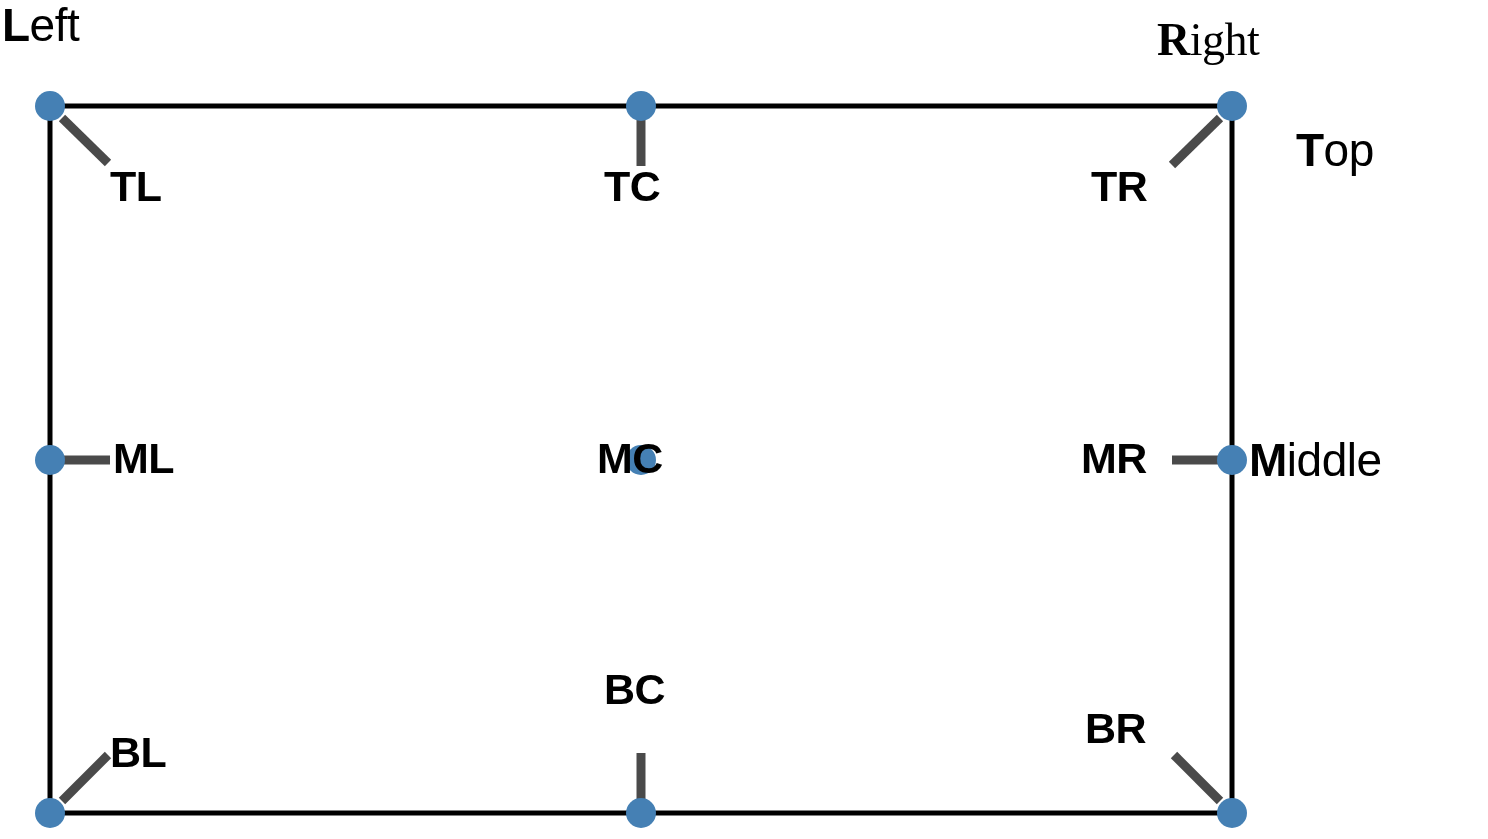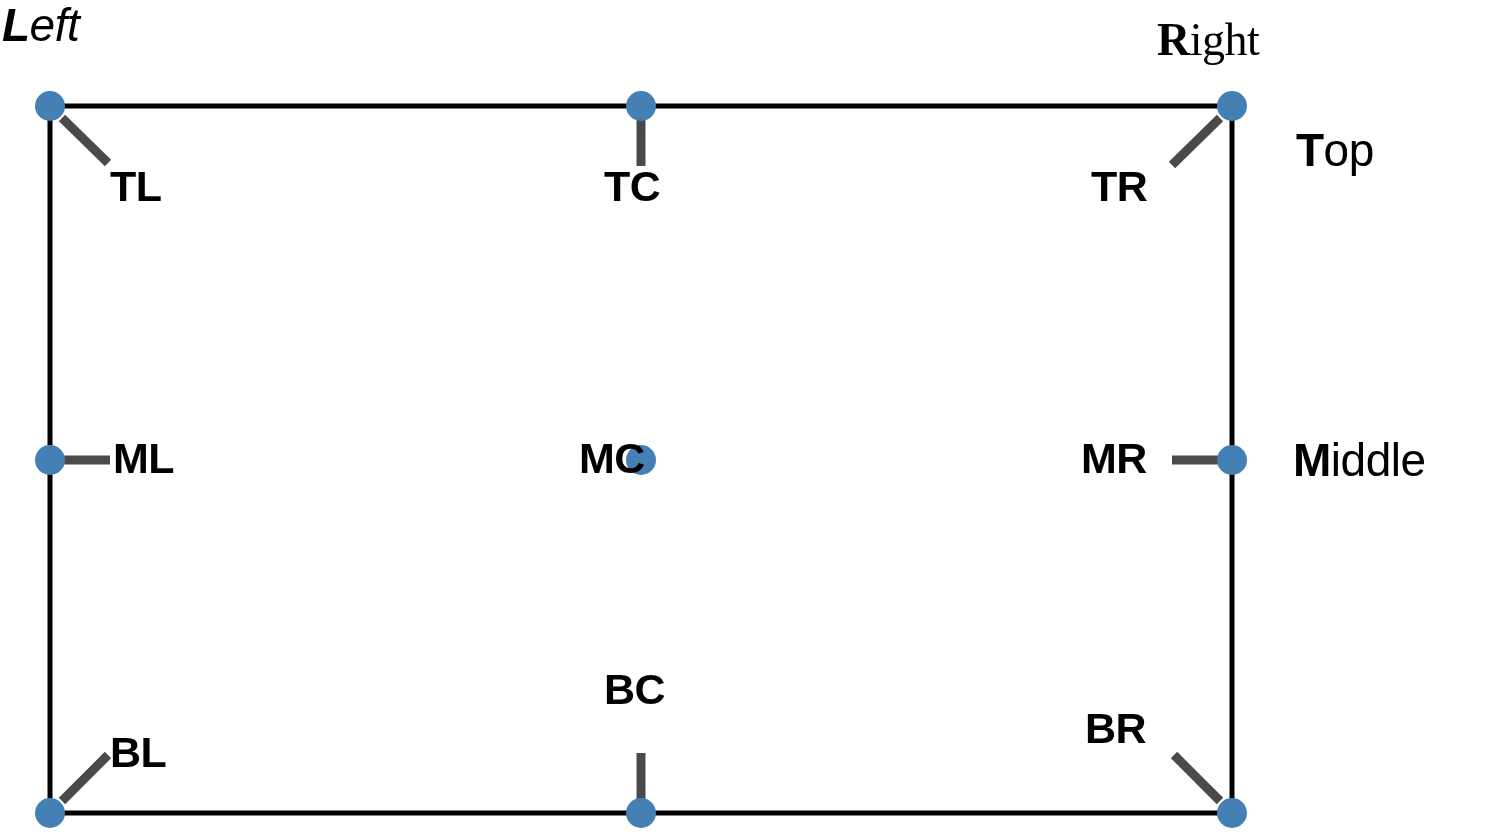--- a/index.html
+++ b/index.html
@@ -76,39 +76,39 @@
         <circle cx="1232" cy="106" r="15" fill="#4580b4"></circle>
         <circle cx="50" cy="460" r="15" fill="#4580b4"></circle>
         <circle cx="641" cy="460" r="15" fill="#4580b4"></circle>
         <circle cx="1232" cy="460" r="15" fill="#4580b4"></circle>
         <circle cx="50" cy="813" r="15" fill="#4580b4"></circle>
         <circle cx="641" cy="813" r="15" fill="#4580b4"></circle>
         <circle cx="1232" cy="813" r="15" fill="#4580b4"></circle>
       </g>
   </svg>
 
-  <div class="lbl axis-label" id="axis-left" style="left: 2px; top: 2px; font-style: italic;">
+  <div class="lbl axis-label" id="axis-left" style="left: 2px; top: 2px;">
     <span class="initial">L</span><span>eft</span>
   </div>
   <div class="lbl axis-label" id="axis-right" style="left: 1157px; top: 17px; font-family: Liberation Serif, serif;">
     <span class="initial">R</span><span>ight</span>
   </div>
 
   <div class="lbl axis-label" id="axis-top" style="left: 1296px; top: 83px; margin-top: 44px;">
     <span class="initial">T</span><span>op</span>
   </div>
-  <div class="lbl axis-label" id="axis-middle" style="left: 1293px; top: 437px;">
+  <div class="lbl axis-label" id="axis-middle" style="left: 1249px; top: 437px;">
     <span class="initial">M</span><span>iddle</span>
   </div>
 
   <div id="anchor-label-layer">
       <div class="lbl anchor-label" style="left: 110px; top: 165px;">TL</div>
       <div class="lbl anchor-label" style="left: 604px; top: 165px; text-align: right;">TC</div>
       <div class="lbl anchor-label" style="left: 1091px; top: 165px;">TR</div>
       <div class="lbl anchor-label" style="left: 113px; top: 437px;">ML</div>
-      <div class="lbl anchor-label" style="left: 579px; top: 437px;">MC</div>
+      <div class="lbl anchor-label" style="left: 597px; top: 437px;">MC</div>
       <div class="lbl anchor-label" style="left: 1081px; top: 437px;">MR</div>
       <div class="lbl anchor-label" style="left: 110px; top: 707px; margin-top: 24px;">BL</div>
       <div class="lbl anchor-label" style="left: 604px; top: 668px;">BC</div>
       <div class="lbl anchor-label" style="left: 1085px; top: 707px;">BR</div>
     </div>
 
 </div>
 
 </body></html>

